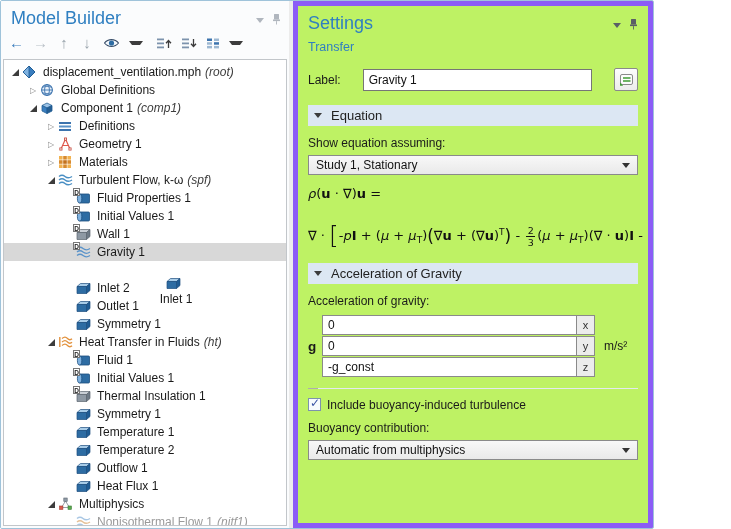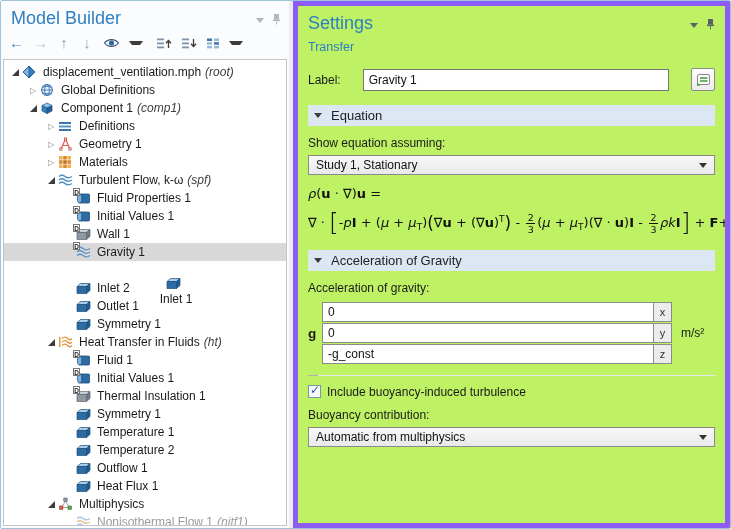--- a/index.html
+++ b/index.html
@@ -1,18 +1,18 @@
 <!DOCTYPE html>
 <html><head>
 <meta charset="utf-8">
 <style>
   html,body{margin:0;padding:0;background:#fff;}
   *{box-sizing:border-box;}
   .win{
-    width:731px;height:529px;
+    width:654px;height:529px;
     border:1px solid #9fc3da;border-radius:2px;
     display:flex;overflow:hidden;
     font-family:"Liberation Sans","DejaVu Sans",sans-serif;
     font-size:12px;color:#1a1a1a;background:#fff;
   }
   
   .mb-panel{width:288px;display:flex;flex-direction:column;background:#fbfcfd;}
   .mb-header{display:flex;align-items:flex-start;padding:6px 8px 0 10px;}
   .panel-title{font-size:18px;color:#2f7fc1;font-weight:400;line-height:22px;}
   .hdr-icons{margin-left:auto;display:flex;align-items:center;gap:8px;padding-top:6px;}
@@ -48,21 +48,21 @@
   .icon-btn{width:24px;height:23px;border:1px solid #8a8a8a;background:linear-gradient(#fdfdfd,#eceuecec,#ececec);background:linear-gradient(#fdfdfd,#ececec);display:inline-flex;align-items:center;justify-content:center;border-radius:2px;}
   .sec-band{height:21px;background:#dce7f3;display:flex;align-items:center;gap:9px;padding:0 6px;margin-top:14px;}
   .sec-band .tri{width:0;height:0;border-left:4px solid transparent;border-right:4px solid transparent;border-top:5px solid #3c3c3c;}
   .sec-title{font-size:13px;color:#222;}
   .fld-label{margin-top:10px;}
   .combo{height:20px;border:1px solid #8a8a8a;background:linear-gradient(#f8f8f8,#e9e9e9);display:flex;align-items:center;padding:0 7px;margin-top:5px;color:#111;}
   .combo .car{margin-left:auto;width:0;height:0;border-left:4px solid transparent;border-right:4px solid transparent;border-top:5px solid #333;}
   
   .eq{white-space:pre;color:#111;font-family:"DejaVu Sans",sans-serif;}
   .eq1{margin-top:11px;font-size:13px;}
-  .eq2{margin-top:3px;font-size:13px;line-height:30px;height:32px;}
+  .eq2{margin-top:16px;font-size:13px;line-height:30px;height:32px;}
   .tk-i{font-style:italic;}
   .tk-b{font-weight:bold;}
   .tk-sub{font-size:9px;vertical-align:-3px;}
   .tk-sup{font-size:9px;vertical-align:5px;}
   .tk-br1{font-size:25px;line-height:0;vertical-align:-4px;font-weight:300;}
   .tk-br2{font-size:17px;line-height:0;vertical-align:-2px;}
   .tk-udot{border-bottom:1px dotted #8a8a8a;padding-bottom:1px;}
   .frac{display:inline-flex;flex-direction:column;align-items:center;vertical-align:middle;line-height:1.05;font-size:9.5px;margin:0 2px;}
   .frac .fn{border-bottom:1px solid #111;padding:0 1.5px 0.5px;}
   .frac .fd{padding-top:0.5px;}

